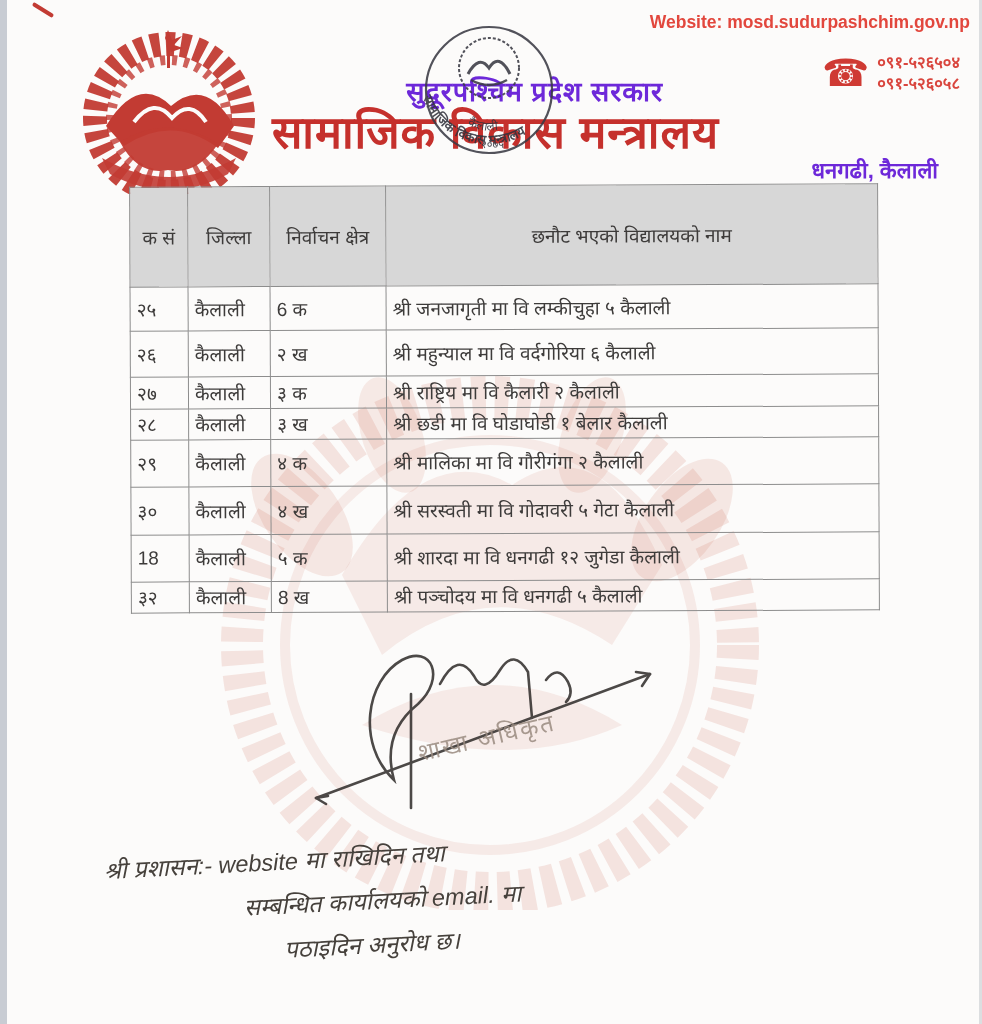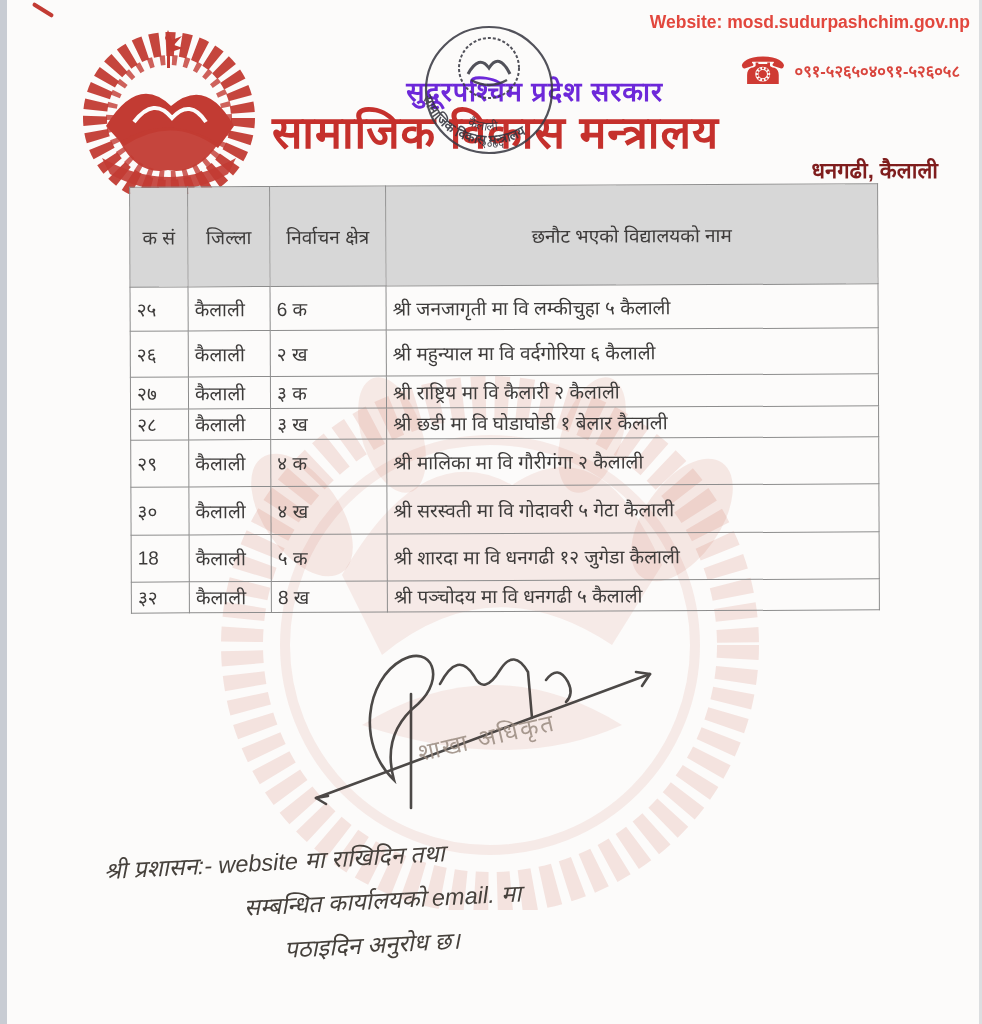--- a/index.html
+++ b/index.html
@@ -21,23 +21,23 @@
   }
   .ministry-title{
     position:absolute;left:228px;top:100px;width:535px;text-align:center;
     color:#c5302c;font-weight:bold;font-size:45px;letter-spacing:1px;white-space:nowrap;
   }
   .website{
     position:absolute;right:12px;top:12px;color:#e2473d;font-size:17.5px;font-weight:bold;
   }
   .phone-block{position:absolute;right:22px;top:52px;display:flex;align-items:center;gap:8px;}
   .phone-icon{color:#cf3a33;font-size:38px;line-height:38px;}
-  .phone-numbers{display:flex;flex-direction:row;color:#d9453d;font-size:16.5px;font-weight:bold;line-height:21px;}
+  .phone-numbers{display:flex;flex-direction:column;color:#d9453d;font-size:16.5px;font-weight:bold;line-height:21px;}
   .location{
-    position:absolute;right:44px;top:154px;color:#7f1d1d;font-weight:bold;font-size:22px;
+    position:absolute;right:44px;top:154px;color:#6d28d9;font-weight:bold;font-size:22px;
   }
   .stamp-svg{position:absolute;left:396px;top:24px;width:186px;height:140px;opacity:.88;}
 
   
   .watermark{position:absolute;left:182px;top:345px;width:615px;height:565px;pointer-events:none;}
 
   
   table.doc{
     position:absolute;left:130px;top:185px;width:748px;
     border-collapse:collapse;table-layout:fixed;transform:rotate(-0.25deg);

